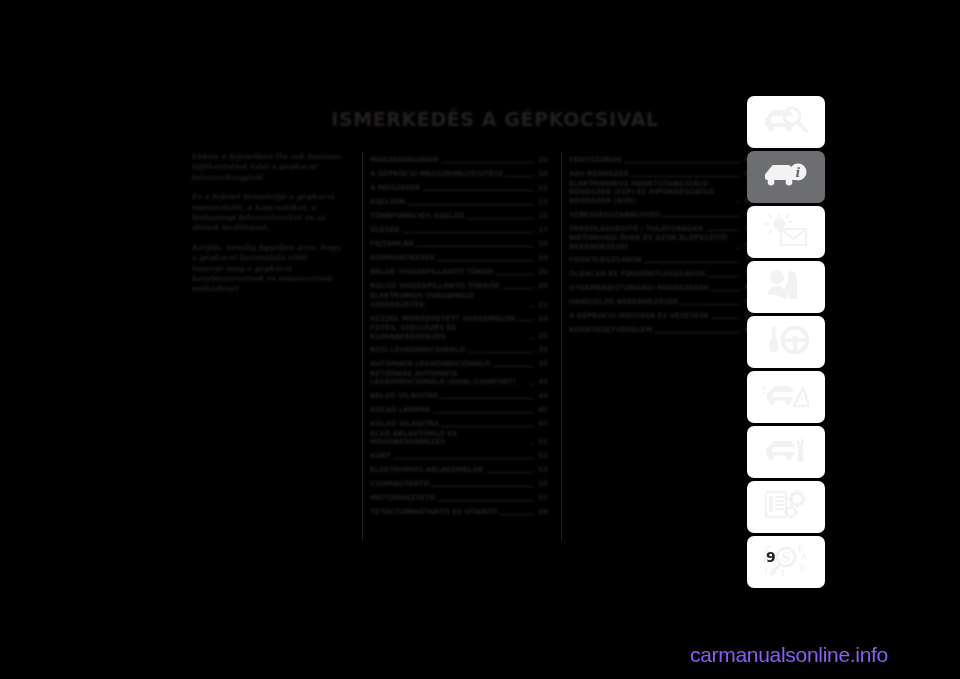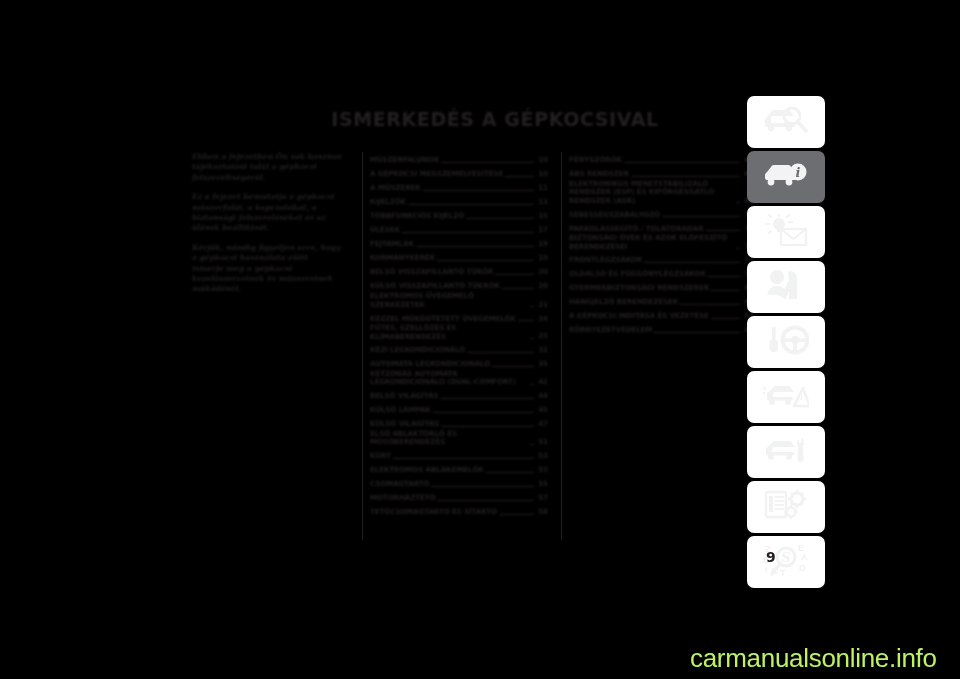--- a/index.html
+++ b/index.html
@@ -110,22 +110,22 @@
   .pagenum{
     position:absolute;left:766px;top:549px;
     font-family:"DejaVu Sans",sans-serif;
     font-weight:bold;font-size:14px;color:#231f20;
     filter:blur(0.7px);-webkit-filter:blur(0.7px);
   }
 
   .watermark{
     position:absolute;left:690px;top:643px;
     font-family:"Liberation Sans",sans-serif;
-    font-size:26px;letter-spacing:-0.3px;
-    color:#bef264;
+    font-size:21px;letter-spacing:-0.3px;
+    color:#8b5cf6;
   }
 </style>
 </head>
 <body>
 
 <div id="root">
 
   <div class="page">
 
     <div class="title">ISMERKEDÉS A GÉPKOCSIVAL</div>

